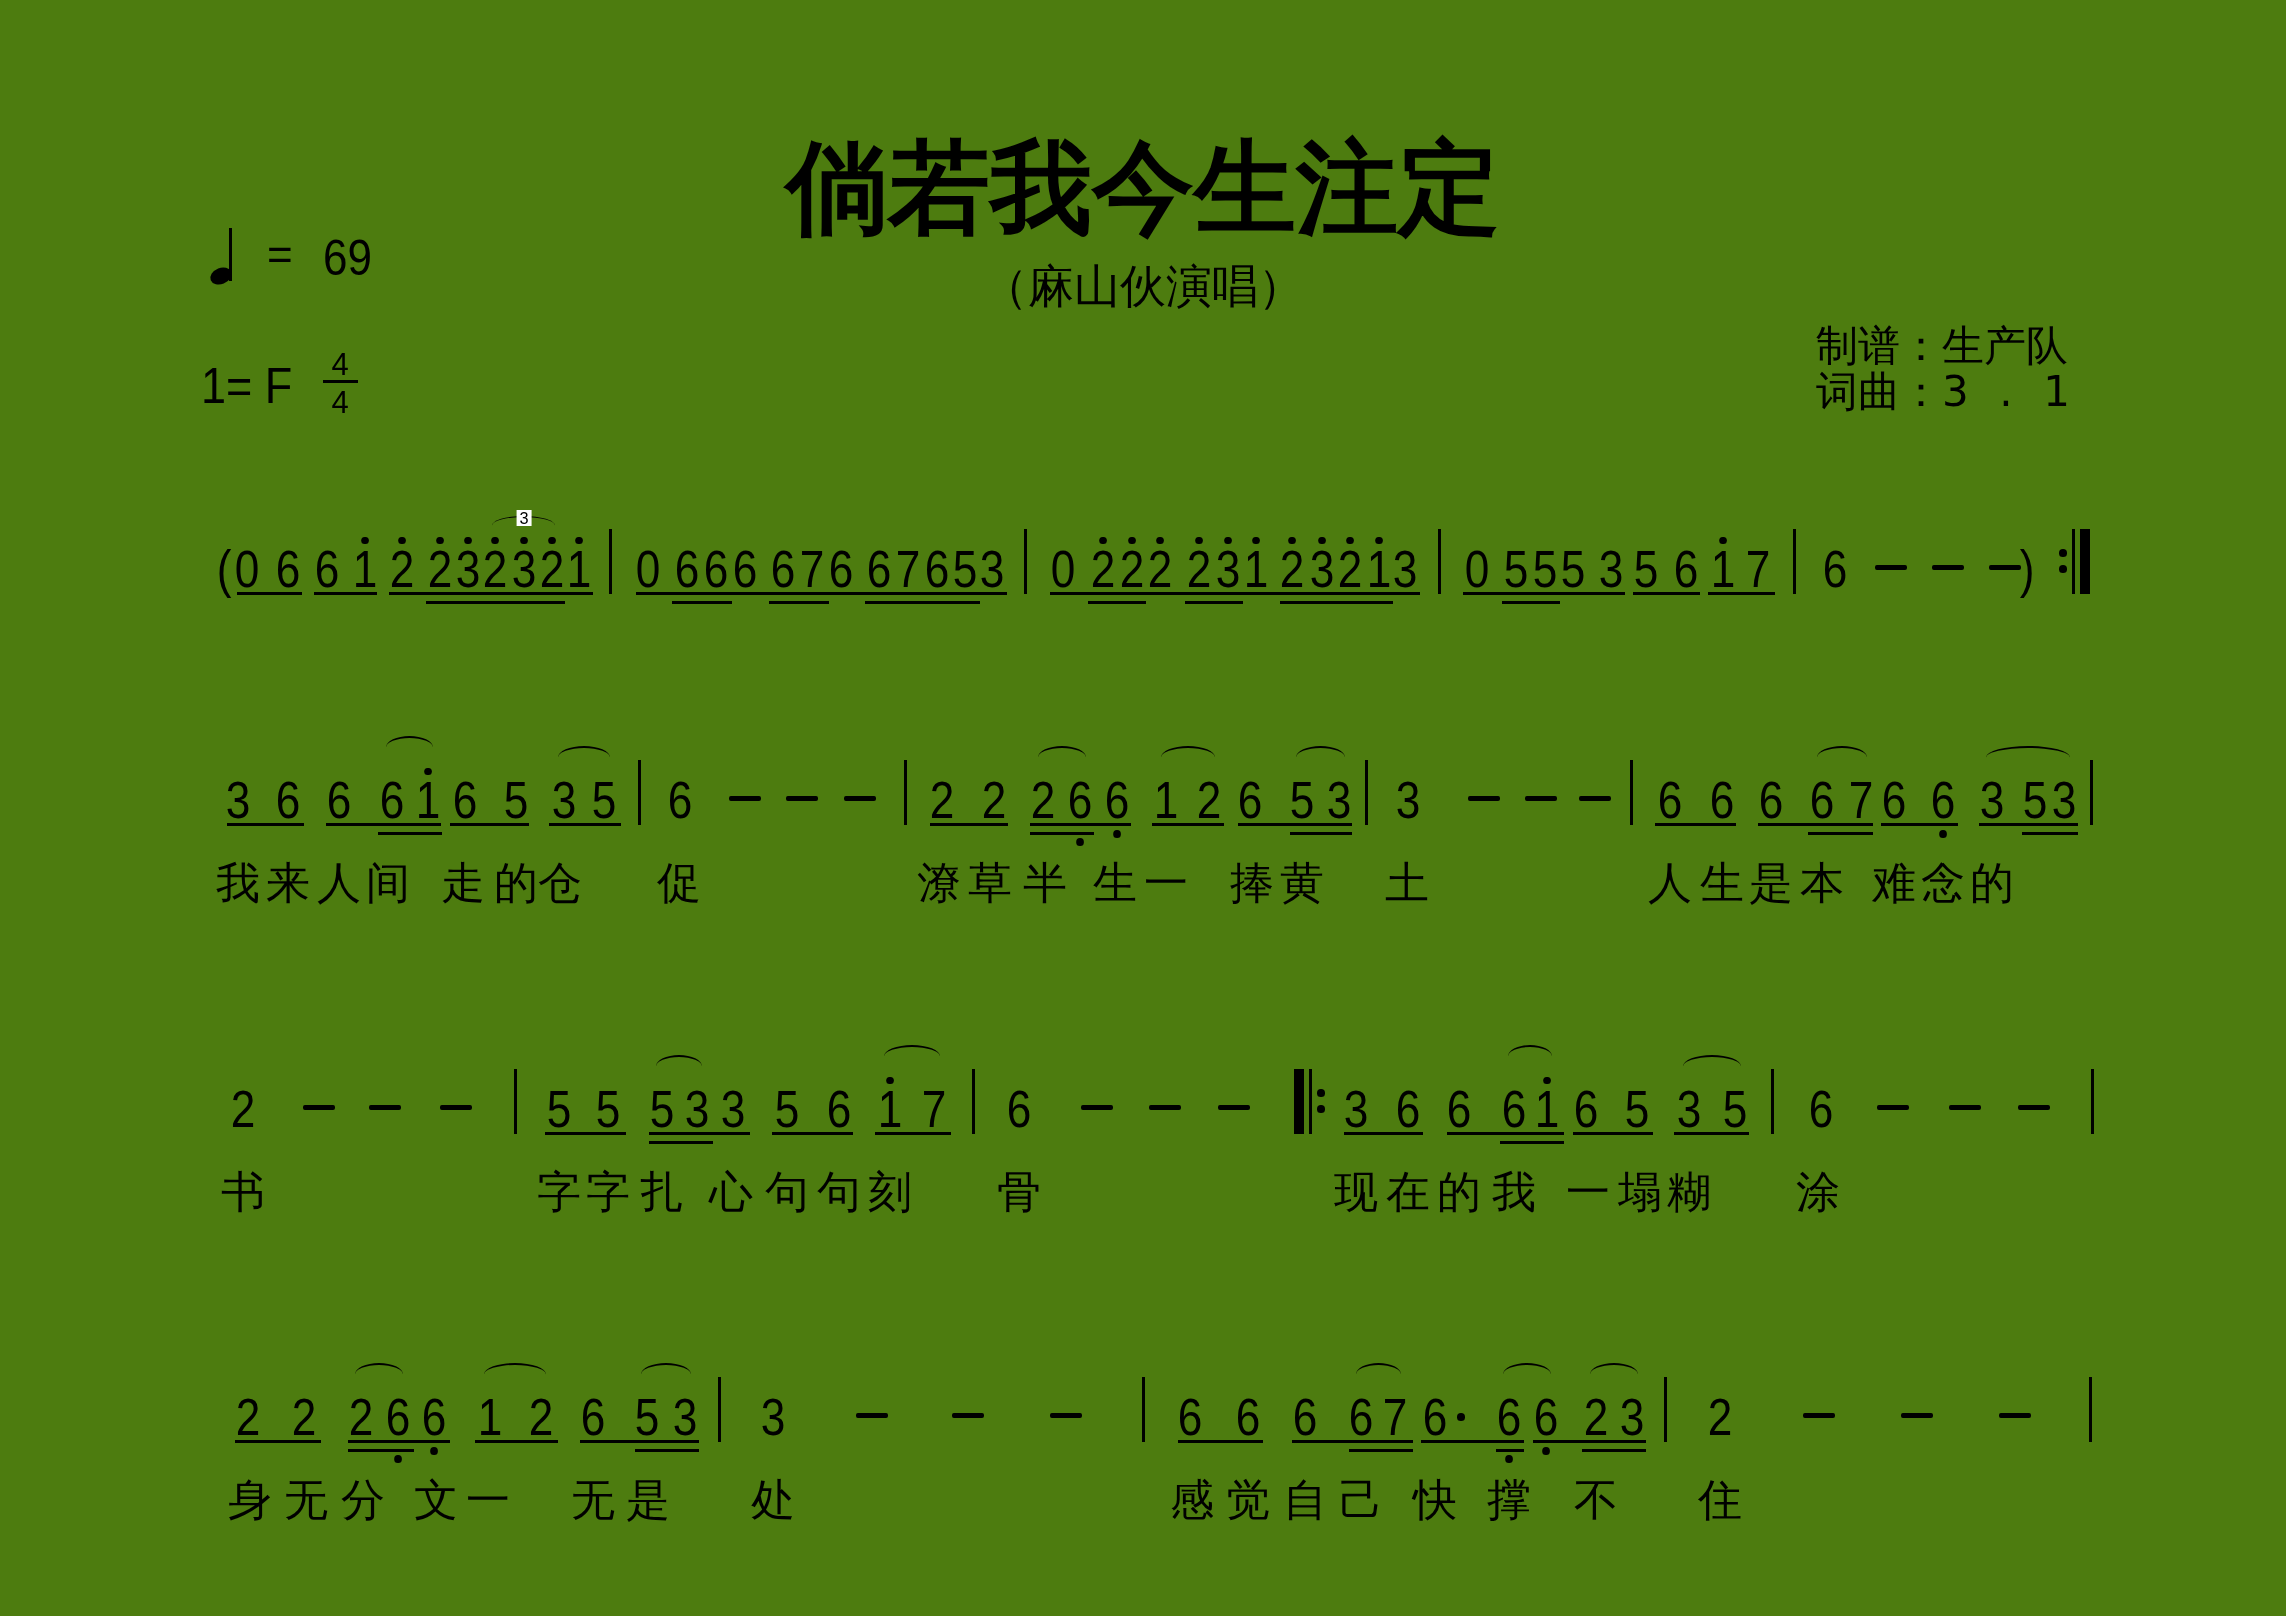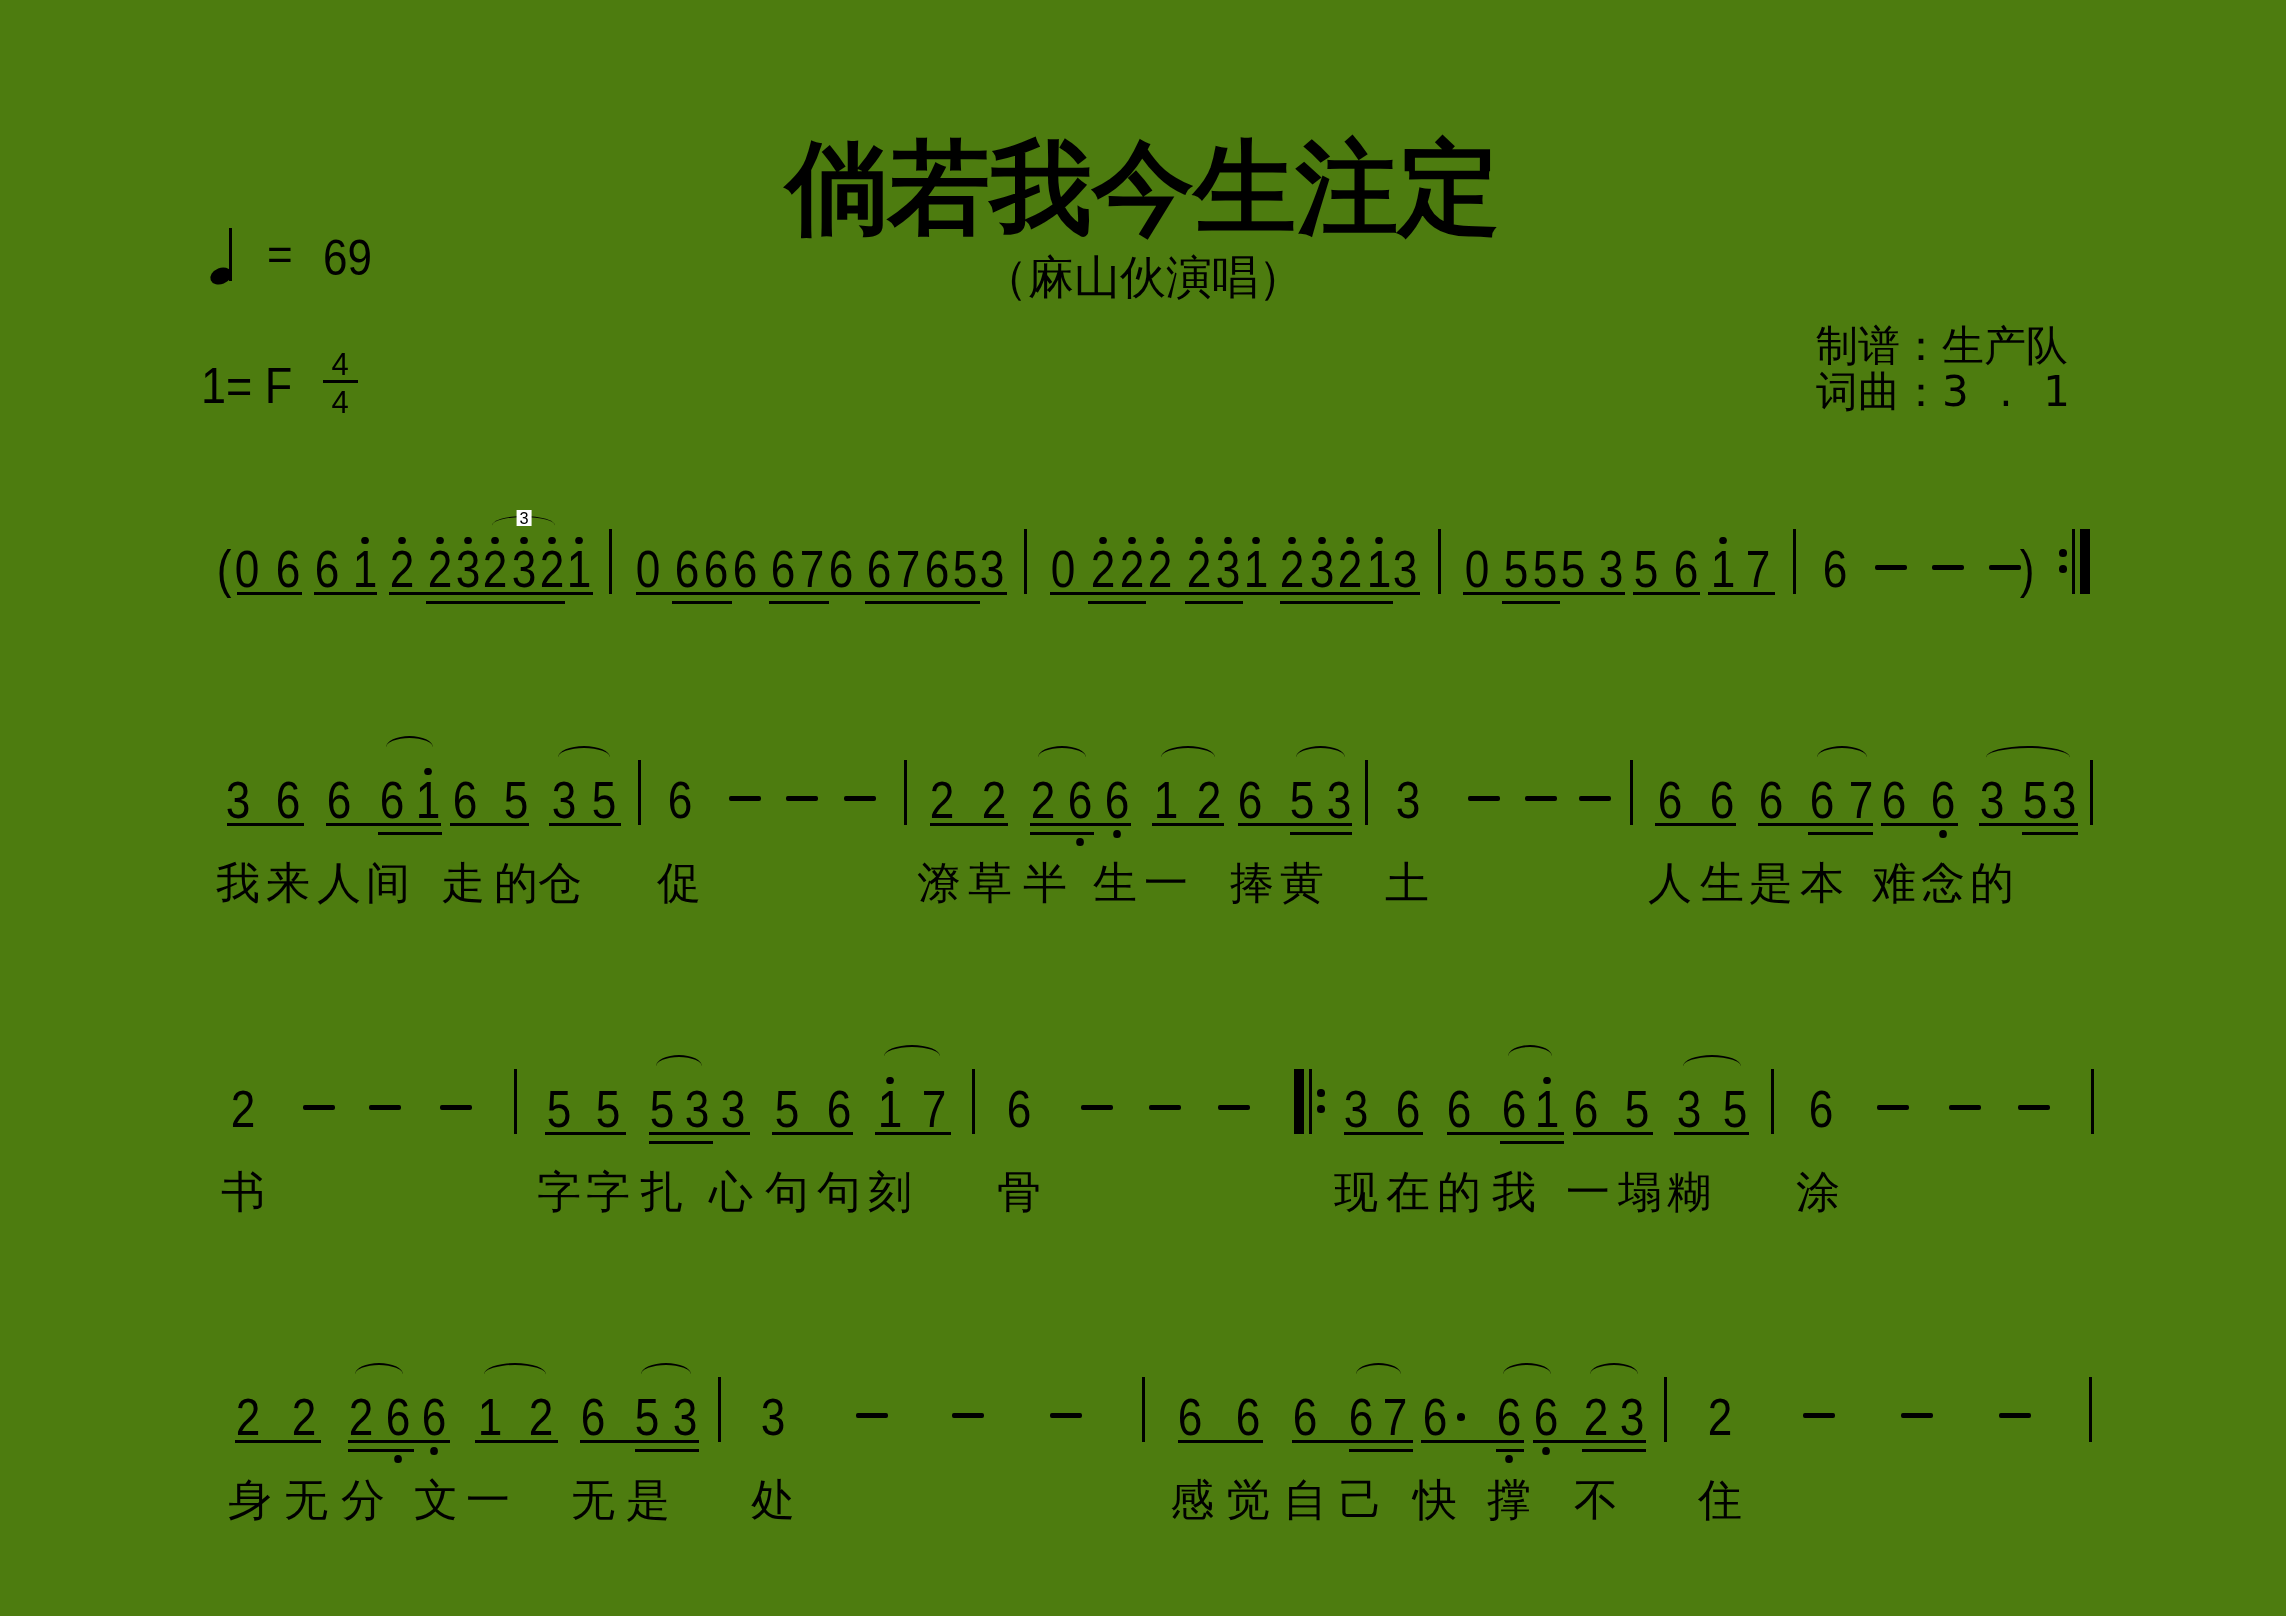--- a/index.html
+++ b/index.html
@@ -1,18 +1,18 @@
 <!DOCTYPE html>
 <html><head>
 <meta charset="utf-8">
 <style>
   html, body { margin:0; padding:0; background:#ffffff; }
   #page { position:relative; width:2286px; height:1617px; background:#4d7c0f; overflow:hidden; color:#000000; font-family:"DejaVu Sans", sans-serif; }
   .title { position:absolute; left:0; top:137px; width:2286px; text-align:center; font-size:102px; line-height:1; font-weight:bold; white-space:pre; }
-  .subtitle { position:absolute; left:0; top:254px; width:2286px; text-align:center; font-size:46px; line-height:1; white-space:pre; }
+  .subtitle { position:absolute; left:0; top:263px; width:2286px; text-align:center; font-size:46px; line-height:1; white-space:pre; }
   .qnote { position:absolute; left:204px; top:223px; width:33px; height:67px; }
   .qnote .stem { position:absolute; left:25px; top:4.8px; width:2.9px; height:53px; background:#000; }
   .qnote .head { position:absolute; left:5.8px; top:45px; width:22px; height:16.3px; border-radius:50%; background:#000; transform:rotate(-22deg); }
   .tempo-eq { position:absolute; left:267px; top:233px; font-family:"Liberation Sans", sans-serif; font-size:44px; line-height:44px; }
   .tempo-bpm { position:absolute; left:323px; top:233px; font-family:"Liberation Sans", sans-serif; font-size:50px; line-height:50px; transform:scaleX(.88); transform-origin:left center; }
   .key { position:absolute; left:201px; top:361px; font-family:"Liberation Sans", sans-serif; font-size:50px; line-height:50px; white-space:pre; transform:scaleX(.9); transform-origin:left center; }
   .ts-num, .ts-den { position:absolute; left:340px; font-family:"Liberation Sans", sans-serif; font-size:31px; line-height:31px; transform:translateX(-50%); }
   .ts-num { top:349px; } .ts-den { top:387px; }
   .ts-line { position:absolute; left:323px; top:380px; width:35px; height:2.9px; background:#000; }
   .credit { position:absolute; left:1816px; font-size:42px; line-height:1; white-space:pre; }

